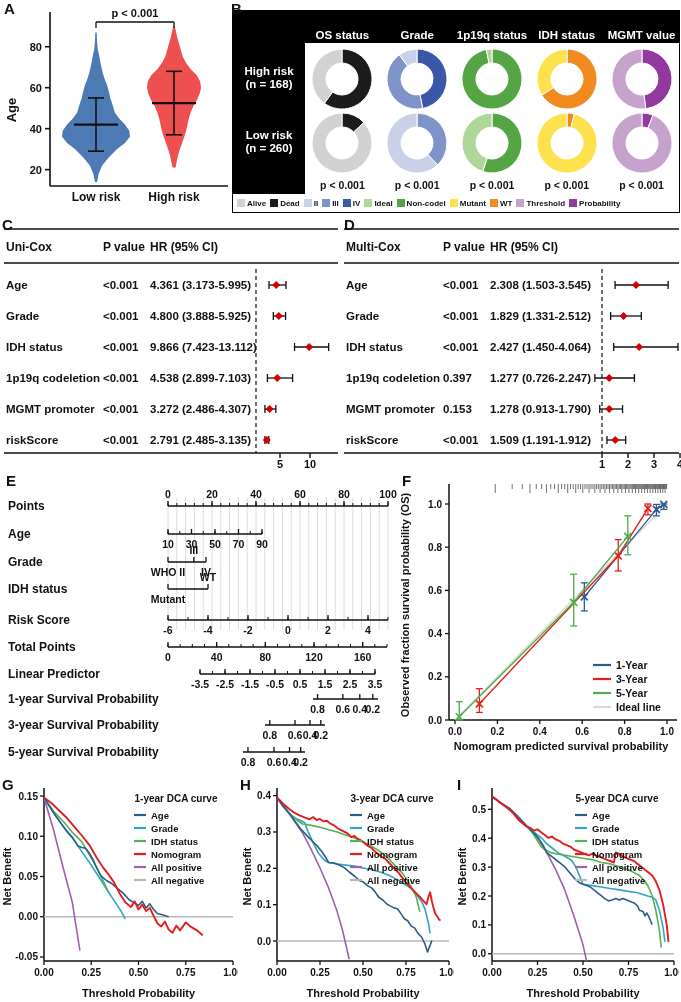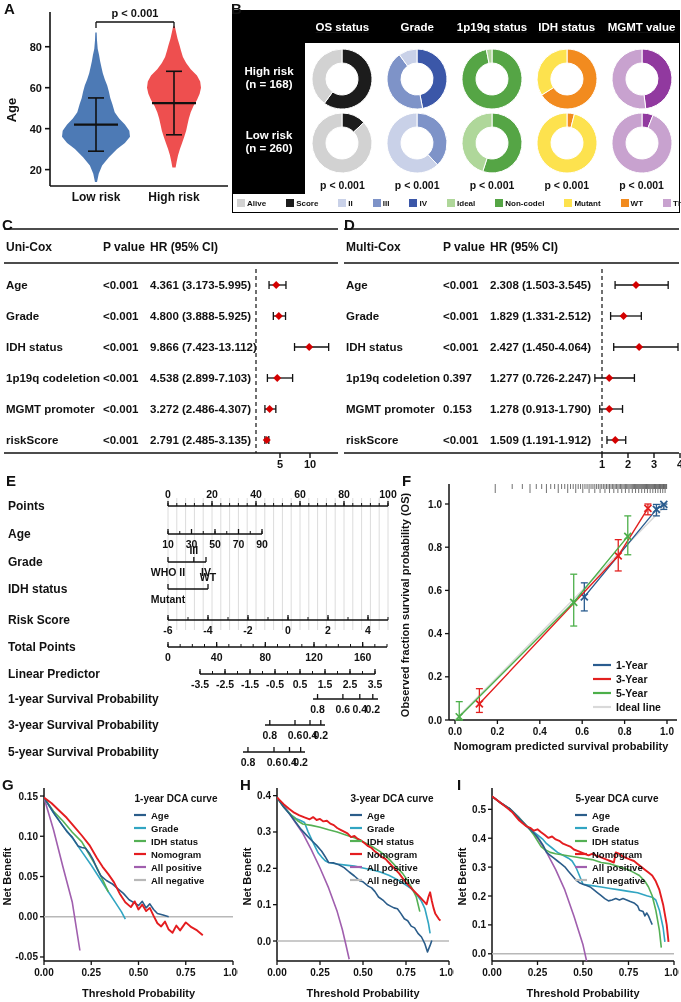--- a/index.html
+++ b/index.html
@@ -4,29 +4,29 @@
 <style>
   html,body{margin:0;padding:0;background:#fff;}
   #fig{position:relative;width:681px;height:1002px;background:#fff;overflow:hidden;
        font-family:"Liberation Sans",sans-serif;color:#111;}
   .pletter{position:absolute;font-weight:bold;font-size:15px;color:#111;z-index:5;}
   svg{position:absolute;overflow:hidden;}
   svg text{font-family:"Liberation Sans",sans-serif;fill:#111;}
   
   #panelB{position:absolute;left:232px;top:10px;width:448px;height:203px;background:#000;
           border:1px solid #000;box-sizing:border-box;}
-  #panelB .hdr{position:absolute;top:0;left:72px;right:0;height:32px;display:flex;text-decoration:underline;}
+  #panelB .hdr{position:absolute;top:8px;left:72px;right:0;height:32px;display:flex;}
   #panelB .hdr .col{flex:1;color:#fff;font-weight:bold;font-size:11.5px;display:flex;
                     align-items:center;justify-content:center;}
   #panelB .whitebox{position:absolute;left:72px;top:32px;width:374px;height:152px;background:#fff;}
   #panelB .rowlab{position:absolute;left:0;width:72px;color:#fff;font-weight:bold;font-size:11.5px;
                   text-align:center;line-height:1.15;}
   #panelB .pval{position:absolute;font-weight:bold;font-size:10.5px;color:#111;text-align:center;width:74px;}
   #panelB .legendbar{position:absolute;left:0;bottom:0;height:18px;width:100%;background:#fff;
-                     display:flex;align-items:center;padding-left:4px;box-sizing:border-box;gap:16px;}
+                     display:flex;align-items:center;padding-left:4px;box-sizing:border-box;}
   #panelB .li{display:flex;align-items:center;margin-right:4px;white-space:nowrap;}
   #panelB .sw{width:8px;height:8px;margin-right:2px;display:inline-block;}
   #panelB .lt{font-size:8px;font-weight:bold;color:#111;}
 </style>
 </head>
 <body>
 
 <div id="fig">
   <div class="pletter" style="left:4px;top:0px">A</div>
   <div class="pletter" style="left:231px;top:0px">B</div>
@@ -131,21 +131,21 @@
         <div>Low risk</div>
         <div>(n = 260)</div>
       </div>
       <div class="legendbar">
         <div class="li">
           <span class="sw" style="background: rgb(210, 210, 210);"></span>
           <span class="lt">Alive</span>
         </div>
         <div class="li">
           <span class="sw" style="background: rgb(28, 28, 28);"></span>
-          <span class="lt">Score</span>
+          <span class="lt">Dead</span>
         </div>
         <div class="li">
           <span class="sw" style="background: rgb(201, 209, 232);"></span>
           <span class="lt">II</span>
         </div>
         <div class="li">
           <span class="sw" style="background: rgb(126, 147, 200);"></span>
           <span class="lt">III</span>
         </div>
         <div class="li">

